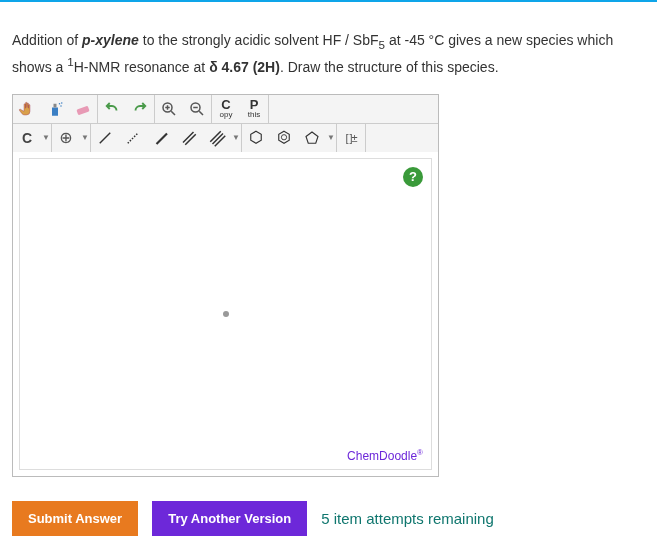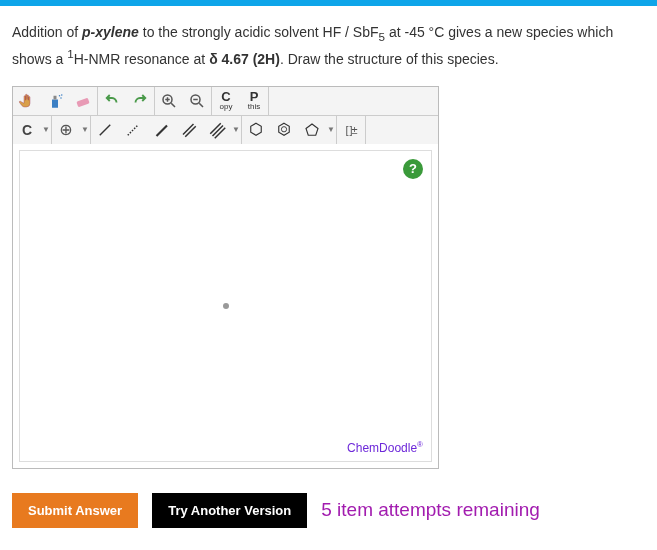--- a/index.html
+++ b/index.html
@@ -1,37 +1,37 @@
 <!DOCTYPE html>
 <html><head>
 <meta charset="utf-8">
 <style>
 body{margin:0;font-family:Arial,Helvetica,sans-serif;font-size:14px;color:#333;width:657px}
-.question{padding:16px 12px 12px;line-height:1.5;border-top:6px solid #0ea5e9}
+.question{padding:28px 12px 12px;line-height:1.5;border-top:2px solid #0ea5e9}
 .question b{font-style:italic}
 .editor{margin:4px 0 0 12px;width:425px;border:1px solid #bbb;background:#fff}
 .row{display:flex;background:#f4f4f4}
 .row2{border-top:1px solid #ccc}
 .grp{display:flex;border-right:1px solid #ccc}
 .tool{width:28px;height:28px;display:flex;align-items:center;justify-content:center;cursor:pointer;color:#555}
 .tool svg{width:18px;height:18px}
 .cp{width:28px;height:28px;display:flex;flex-direction:column;align-items:center;justify-content:center;font-size:8px;color:#333;line-height:1;cursor:pointer}
 .cp .big{font-size:13px;font-weight:bold}
 .element{font-weight:bold;font-size:14px;color:#444}
 .dd{width:10px;height:28px;display:flex;align-items:center;justify-content:center;font-size:8px;color:#777;cursor:pointer}
 .canvas{position:relative;height:310px;background:#fff;margin:6px;border:1px solid #ddd}
 .dot{position:absolute;left:50%;top:50%;width:6px;height:6px;margin:-3px 0 0 -3px;background:#999;border-radius:50%}
 .help{position:absolute;top:8px;right:8px;width:20px;height:20px;background:#3a9a3a;border-radius:50%;color:#fff;font-size:13px;font-weight:bold;display:flex;align-items:center;justify-content:center;cursor:pointer}
 .logo{position:absolute;bottom:6px;right:8px;color:#6d28d9;font-size:12px}
 .logo sup{font-size:8px}
 .actions{display:flex;align-items:center;gap:14px;margin:24px 0 0 12px}
 .btn{padding:10px 16px;font-size:13px;font-weight:bold;cursor:pointer;border:none}
 .submit{background:#e87a1f;color:#fff}
-.try{background:#000000;color:#fff}
-.remaining{color:#a21caf;font-size:19px}
+.try{background:#6d28d9;color:#fff}
+.remaining{color:#0f766e;font-size:15px}
 </style>
 </head>
 <body>
 
 <div class="question">
   <span>Addition of </span><b>p-xylene</b><span> to the strongly acidic solvent HF / SbF</span><sub>5</sub><span> at -45 °C gives a new species which shows a </span><sup>1</sup><span>H-NMR resonance at </span><b style="font-style:normal">δ 4.67 (2H)</b><span>. Draw the structure of this species.</span>
 </div>
 
 <div class="editor">
   <div class="row">

